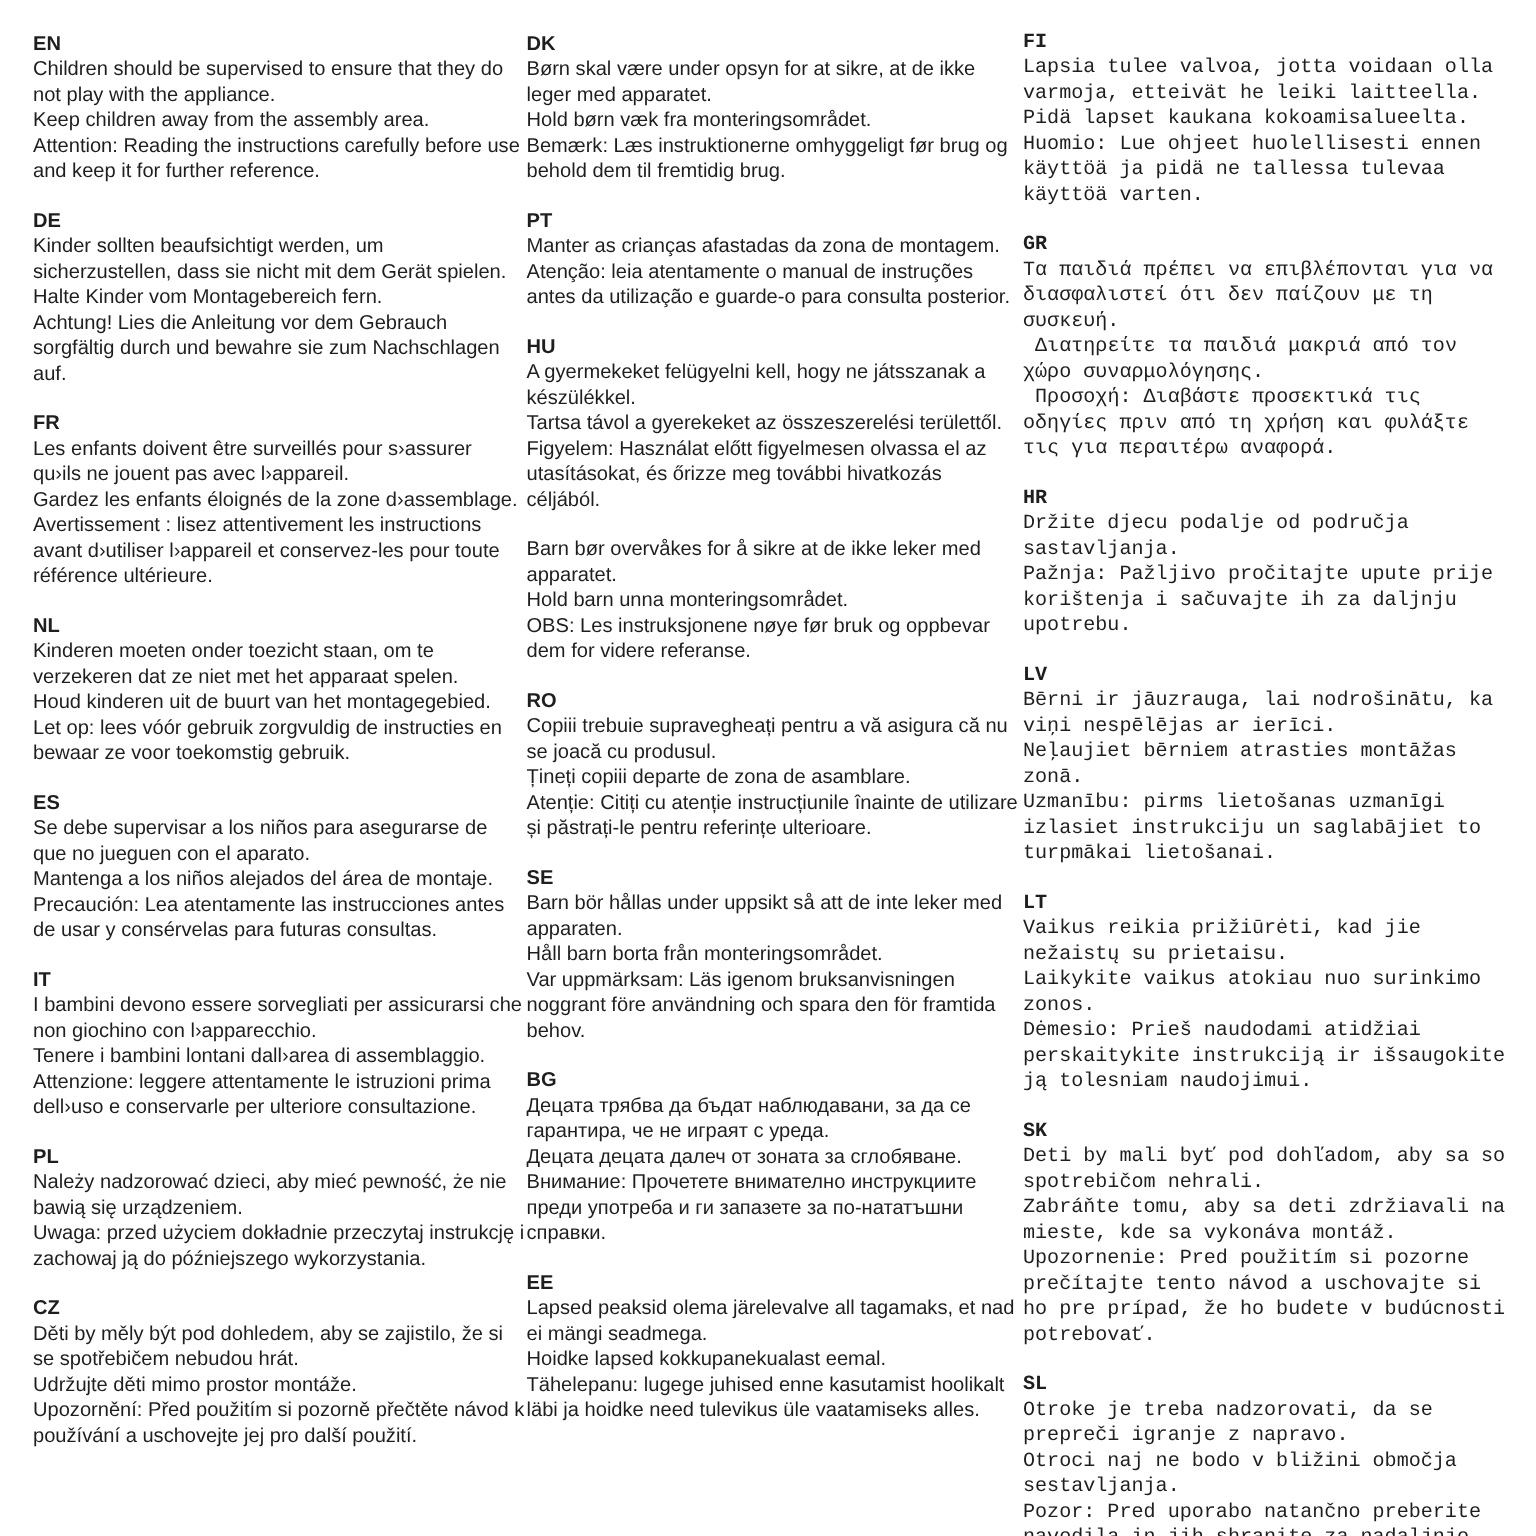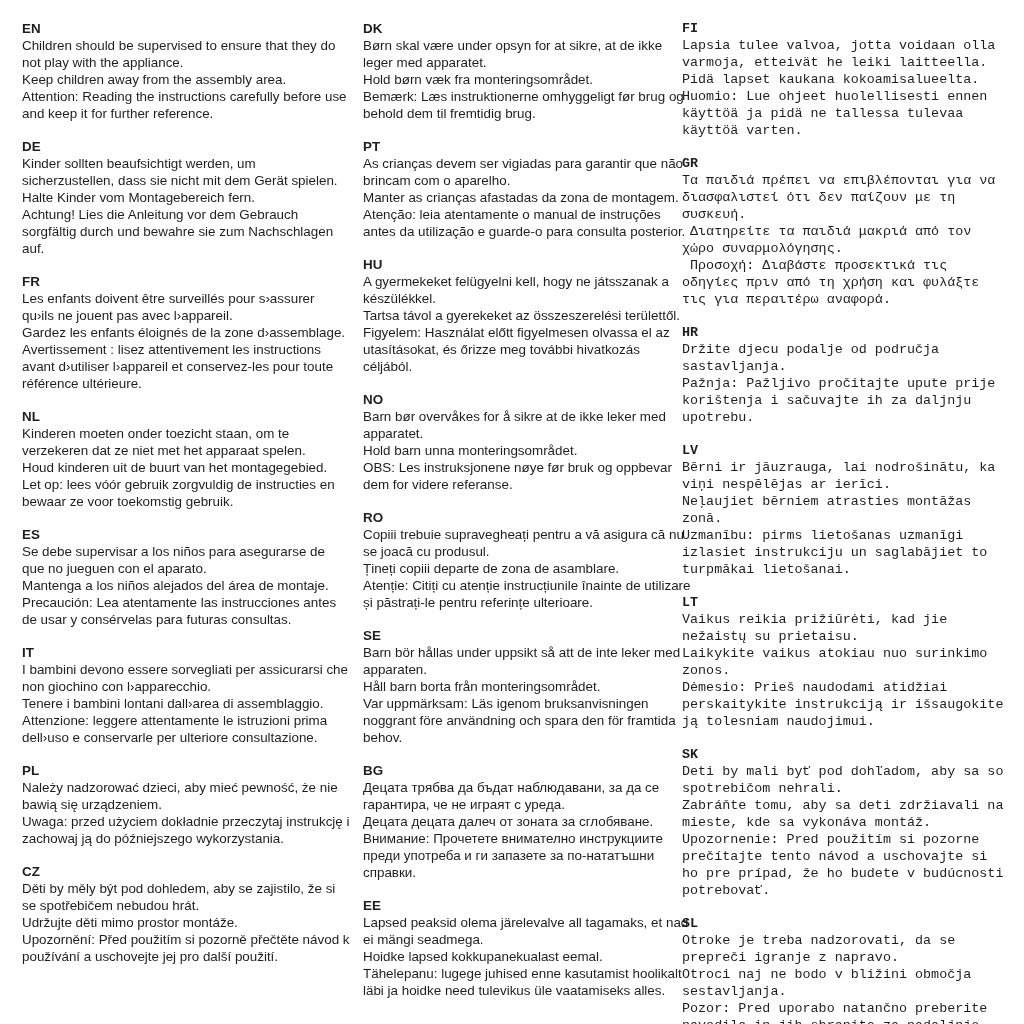--- a/index.html
+++ b/index.html
@@ -20,21 +20,21 @@
     inset: 0;
     background: #ffffff;
   }
   .col {
     position: absolute;
     top: 20px;
     font-size: 13.4px;
     line-height: 17px;
   }
   .col-0 { left: 22px;  width: 328px; }
-  .col-1 { left: 363px; width: 328px; }
+  .col-1 { left: 351px; width: 328px; }
   .col-2 { left: 682px; width: 326px; font-family: Liberation Mono, monospace; }
   .lang-section {
     margin: 0 0 16px 0;
   }
   .lang-code {
     font-weight: bold;
   }
   .sentence {
     white-space: pre-wrap;
   }
@@ -94,32 +94,30 @@
     </div>
   <div class="col col-1">
       <section class="lang-section">
         <div class="lang-code">DK</div>
         <div class="sentence">Børn skal være under opsyn for at sikre, at de ikke leger med apparatet.</div>
         <div class="sentence">Hold børn væk fra monteringsområdet.</div>
         <div class="sentence">Bemærk: Læs instruktionerne omhyggeligt før brug og behold dem til fremtidig brug.</div>
       </section>
       <section class="lang-section">
         <div class="lang-code">PT</div>
-        <div class="sentence">As crianças devem ser vigiadas para garantir que não brincam com o aparelho.</div>
         <div class="sentence">Manter as crianças afastadas da zona de montagem.</div>
         <div class="sentence">Atenção: leia atentamente o manual de instruções antes da utilização e guarde-o para consulta posterior.</div>
       </section>
       <section class="lang-section">
         <div class="lang-code">HU</div>
         <div class="sentence">A gyermekeket felügyelni kell, hogy ne játsszanak a készülékkel.</div>
         <div class="sentence">Tartsa távol a gyerekeket az összeszerelési területtől.</div>
         <div class="sentence">Figyelem: Használat előtt figyelmesen olvassa el az utasításokat, és őrizze meg további hivatkozás céljából.</div>
       </section>
       <section class="lang-section">
-        <div class="lang-code">NO</div>
         <div class="sentence">Barn bør overvåkes for å sikre at de ikke leker med apparatet.</div>
         <div class="sentence">Hold barn unna monteringsområdet.</div>
         <div class="sentence">OBS: Les instruksjonene nøye før bruk og oppbevar dem for videre referanse.</div>
       </section>
       <section class="lang-section">
         <div class="lang-code">RO</div>
         <div class="sentence">Copiii trebuie supravegheați pentru a vă asigura că nu se joacă cu produsul.</div>
         <div class="sentence">Țineți copiii departe de zona de asamblare.</div>
         <div class="sentence">Atenție: Citiți cu atenție instrucțiunile înainte de utilizare și păstrați-le pentru referințe ulterioare.</div>
       </section>

